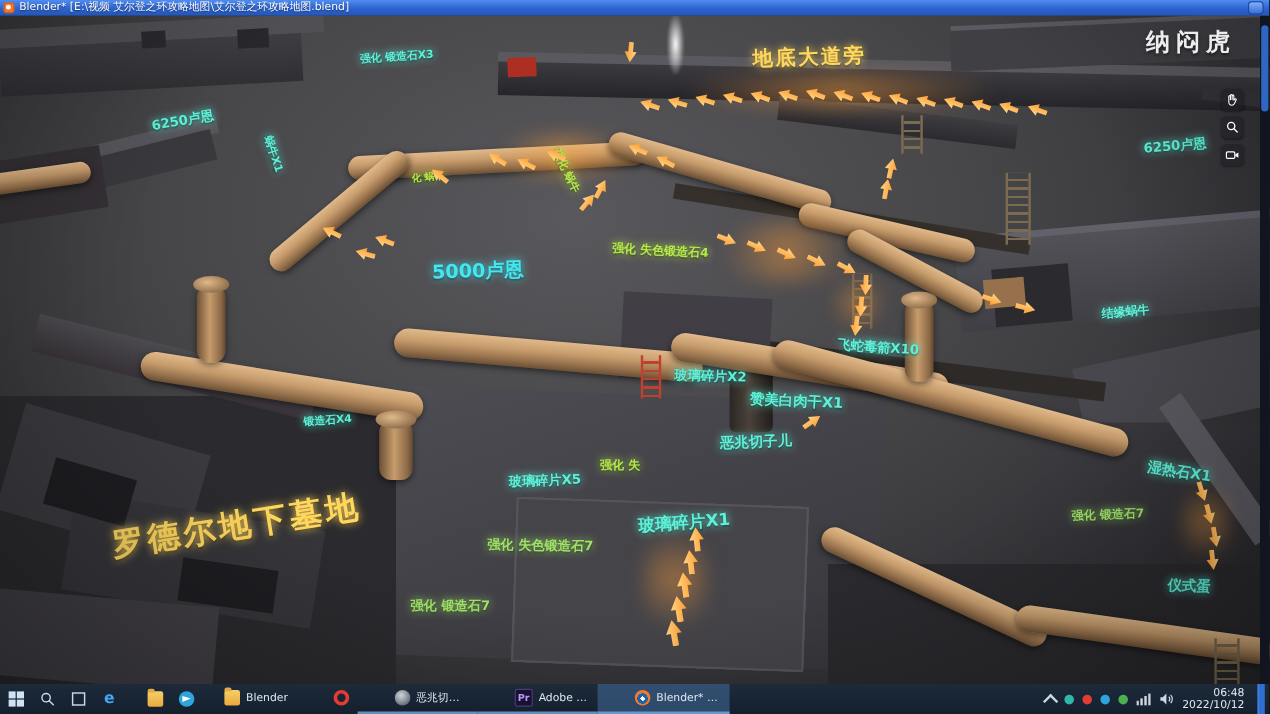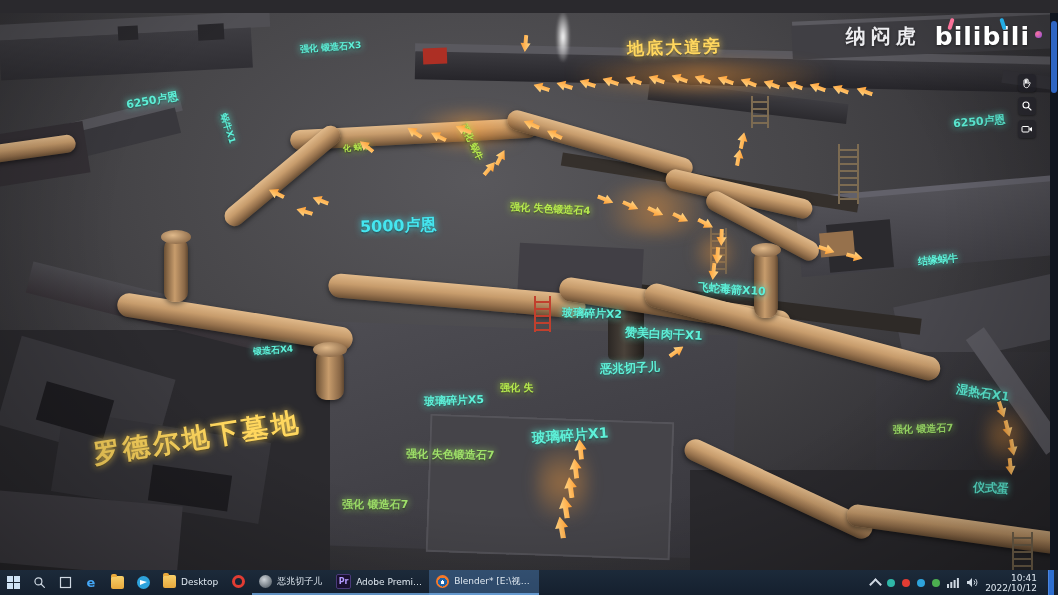--- a/index.html
+++ b/index.html
@@ -70,21 +70,21 @@
   
   #taskbar{position:absolute;left:0;bottom:0;width:1058px;height:25px;z-index:50;
     background:linear-gradient(180deg,#1c2a3a,#15202e);display:flex;align-items:stretch;
     color:#dfe8f0;}
   .tb-ico{width:26px;display:flex;align-items:center;justify-content:center;cursor:default;}
   .tb-app{display:flex;align-items:center;gap:5px;padding:0 7px;max-width:100px;
     border-bottom:2px solid rgba(120,180,240,.75);box-sizing:border-box;}
   .tb-app.plain{border-bottom-color:transparent;}
   .tb-app.active{background:rgba(86,140,200,.38);}
   .tb-app .lbl{font-size:9px;white-space:nowrap;overflow:hidden;text-overflow:ellipsis;}
-  .ticon{width:13px;height:13px;flex:0 0 auto;}
+  .ticon{width:13px;height:13px;flex:0 0 auto;margin-left:24px;}
   .folder{background:linear-gradient(#f6cf6a,#e8a93c);border-radius:2px;position:relative;}
   .folder::before{content:"";position:absolute;left:0;top:-2px;width:6px;height:3px;
     background:#e8a93c;border-radius:2px 2px 0 0;}
   .opera{border-radius:50%;border:3px solid #e23c33;box-sizing:border-box;background:transparent;}
   .wolf{border-radius:50%;background:radial-gradient(circle at 40% 35%,#cfd4d9,#6a737c 70%,#3a4048);}
   .pr{background:#1a1030;border:1px solid #4a3a7a;border-radius:2px;color:#b49aff;
     font-size:8px;font-weight:bold;display:flex;align-items:center;justify-content:center;}
   .blenderico{border-radius:50%;background:radial-gradient(circle at 50% 55%,#fff 0 18%,#1d63a8 19% 45%,#f5792a 46%);}
   .telegram{border-radius:50%;background:#2ea3dc;position:relative;}
   .telegram::after{content:"";position:absolute;left:3px;top:4px;width:0;height:0;
@@ -94,20 +94,25 @@
   .chev{width:7px;height:7px;border-left:2px solid #cfd8e2;border-top:2px solid #cfd8e2;
     transform:rotate(45deg);margin-top:3px;}
   #clock{font-size:9px;line-height:10px;text-align:right;}
   #sliver{width:5px;align-self:stretch;background:#2e6fd0;border-left:1px solid #4a86e0;margin-left:4px;}
 </style>
 </head>
 <body>
 
 <div id="page">
 
+  <div id="titlebar">
+    <span class="appicon"></span>
+    <span class="ttext">Blender* [E:\视频 艾尔登之环攻略地图\艾尔登之环攻略地图.blend]</span>
+    <span class="tbtn"></span>
+  </div>
 
   <div id="scene">
     <div id="sceneInner">
 
       <div class="p" style="left:-10px;top:18px;width:280px;height:16px;background:#504f54;transform:rotate(-3deg);"></div>
       <div class="p" style="left:0;top:34px;width:252px;height:40px;background:linear-gradient(180deg,#3e3d42,#302f34);transform:rotate(-3deg);"></div>
       <div class="p" style="left:118px;top:26px;width:20px;height:14px;background:#2a292d;transform:rotate(-3deg);"></div>
       <div class="p" style="left:198px;top:24px;width:26px;height:16px;background:#28272b;transform:rotate(-3deg);"></div>
       <div class="p" style="left:48px;top:112px;width:135px;height:15px;background:#56555b;transform:rotate(-14deg);"></div>
       <div class="p" style="left:40px;top:124px;width:140px;height:26px;background:#39383d;transform:rotate(-14deg);"></div>
@@ -250,26 +255,20 @@
           <i class="arrow" style="left: 572px; top: 444px; transform: rotate(-96deg) scale(1.2);"></i>
           <i class="arrow" style="left: 567px; top: 463px; transform: rotate(-97deg) scale(1.2);"></i>
           <i class="arrow" style="left: 562px; top: 482px; transform: rotate(-98deg) scale(1.25);"></i>
           <i class="arrow" style="left: 557px; top: 502px; transform: rotate(-99deg) scale(1.3);"></i>
           <i class="arrow" style="left: 553px; top: 522px; transform: rotate(-100deg) scale(1.3);"></i>
           <i class="arrow" style="left: 668px; top: 346px; transform: rotate(-35deg) scale(1);"></i>
         </div>
 
       <div id="watermark">
         <span class="author">纳闷虎</span>
-        <span id="bili">
-          <span class="bar1"></span>
-          <span class="bar2"></span>
-          <span>bilibili</span>
-          <span class="tvdot"></span>
-        </span>
       </div>
 
       <div id="vignette"></div>
     </div>
   </div>
 
   <div class="gizmo" style="right:22px;top:74px;">
     <svg width="12" height="12" viewBox="0 0 12 12">
         <path d="M3 7V3.5a.7.7 0 011.4 0V6M4.4 6V2.5a.7.7 0 011.4 0V6M5.8 6V3a.7.7 0 011.4 0v3.2M7.2 6.5l1-1c.5-.5 1.3.1.9.8L7.6 9.5c-.4.8-1 1.2-2 1.2-1.6 0-2.6-1-2.6-2.7V7" fill="none" stroke="#fff" stroke-width=".9" stroke-linecap="round"></path>
       </svg>
@@ -316,21 +315,21 @@
     </div>
     <div class="tb-ico">
       <span class="ticon folder"></span>
     </div>
     <div class="tb-ico">
       <span class="ticon telegram"></span>
     </div>
 
     <div class="tb-app plain">
       <span class="ticon folder"></span>
-      <span class="lbl">Desktop</span>
+      <span class="lbl">Blender</span>
     </div>
     <div class="tb-app plain">
       <span class="ticon opera"></span>
     </div>
     <div class="tb-app">
       <span class="ticon wolf"></span>
       <span class="lbl">恶兆切子儿</span>
     </div>
     <div class="tb-app">
       <span class="ticon pr">Pr</span>
@@ -351,20 +350,20 @@
           <rect x="0" y="7" width="2" height="4" fill="#cfd8e2"></rect>
           <rect x="3.3" y="5" width="2" height="6" fill="#cfd8e2"></rect>
           <rect x="6.6" y="3" width="2" height="8" fill="#cfd8e2"></rect>
           <rect x="9.9" y="1" width="2" height="10" fill="#cfd8e2"></rect>
         </svg>
       <svg width="12" height="11" viewBox="0 0 12 11">
           <path d="M1 4h2l3-3v9L3 7H1z" fill="#cfd8e2"></path>
           <path d="M8 3.5a3 3 0 010 4M9.5 2a5 5 0 010 7" fill="none" stroke="#cfd8e2" stroke-width="1"></path>
         </svg>
       <div id="clock">
-        <div>10:41</div>
+        <div>06:48</div>
         <div>2022/10/12</div>
       </div>
       <div id="sliver"></div>
     </div>
   </div>
 
 </div>
 
 </body></html>

